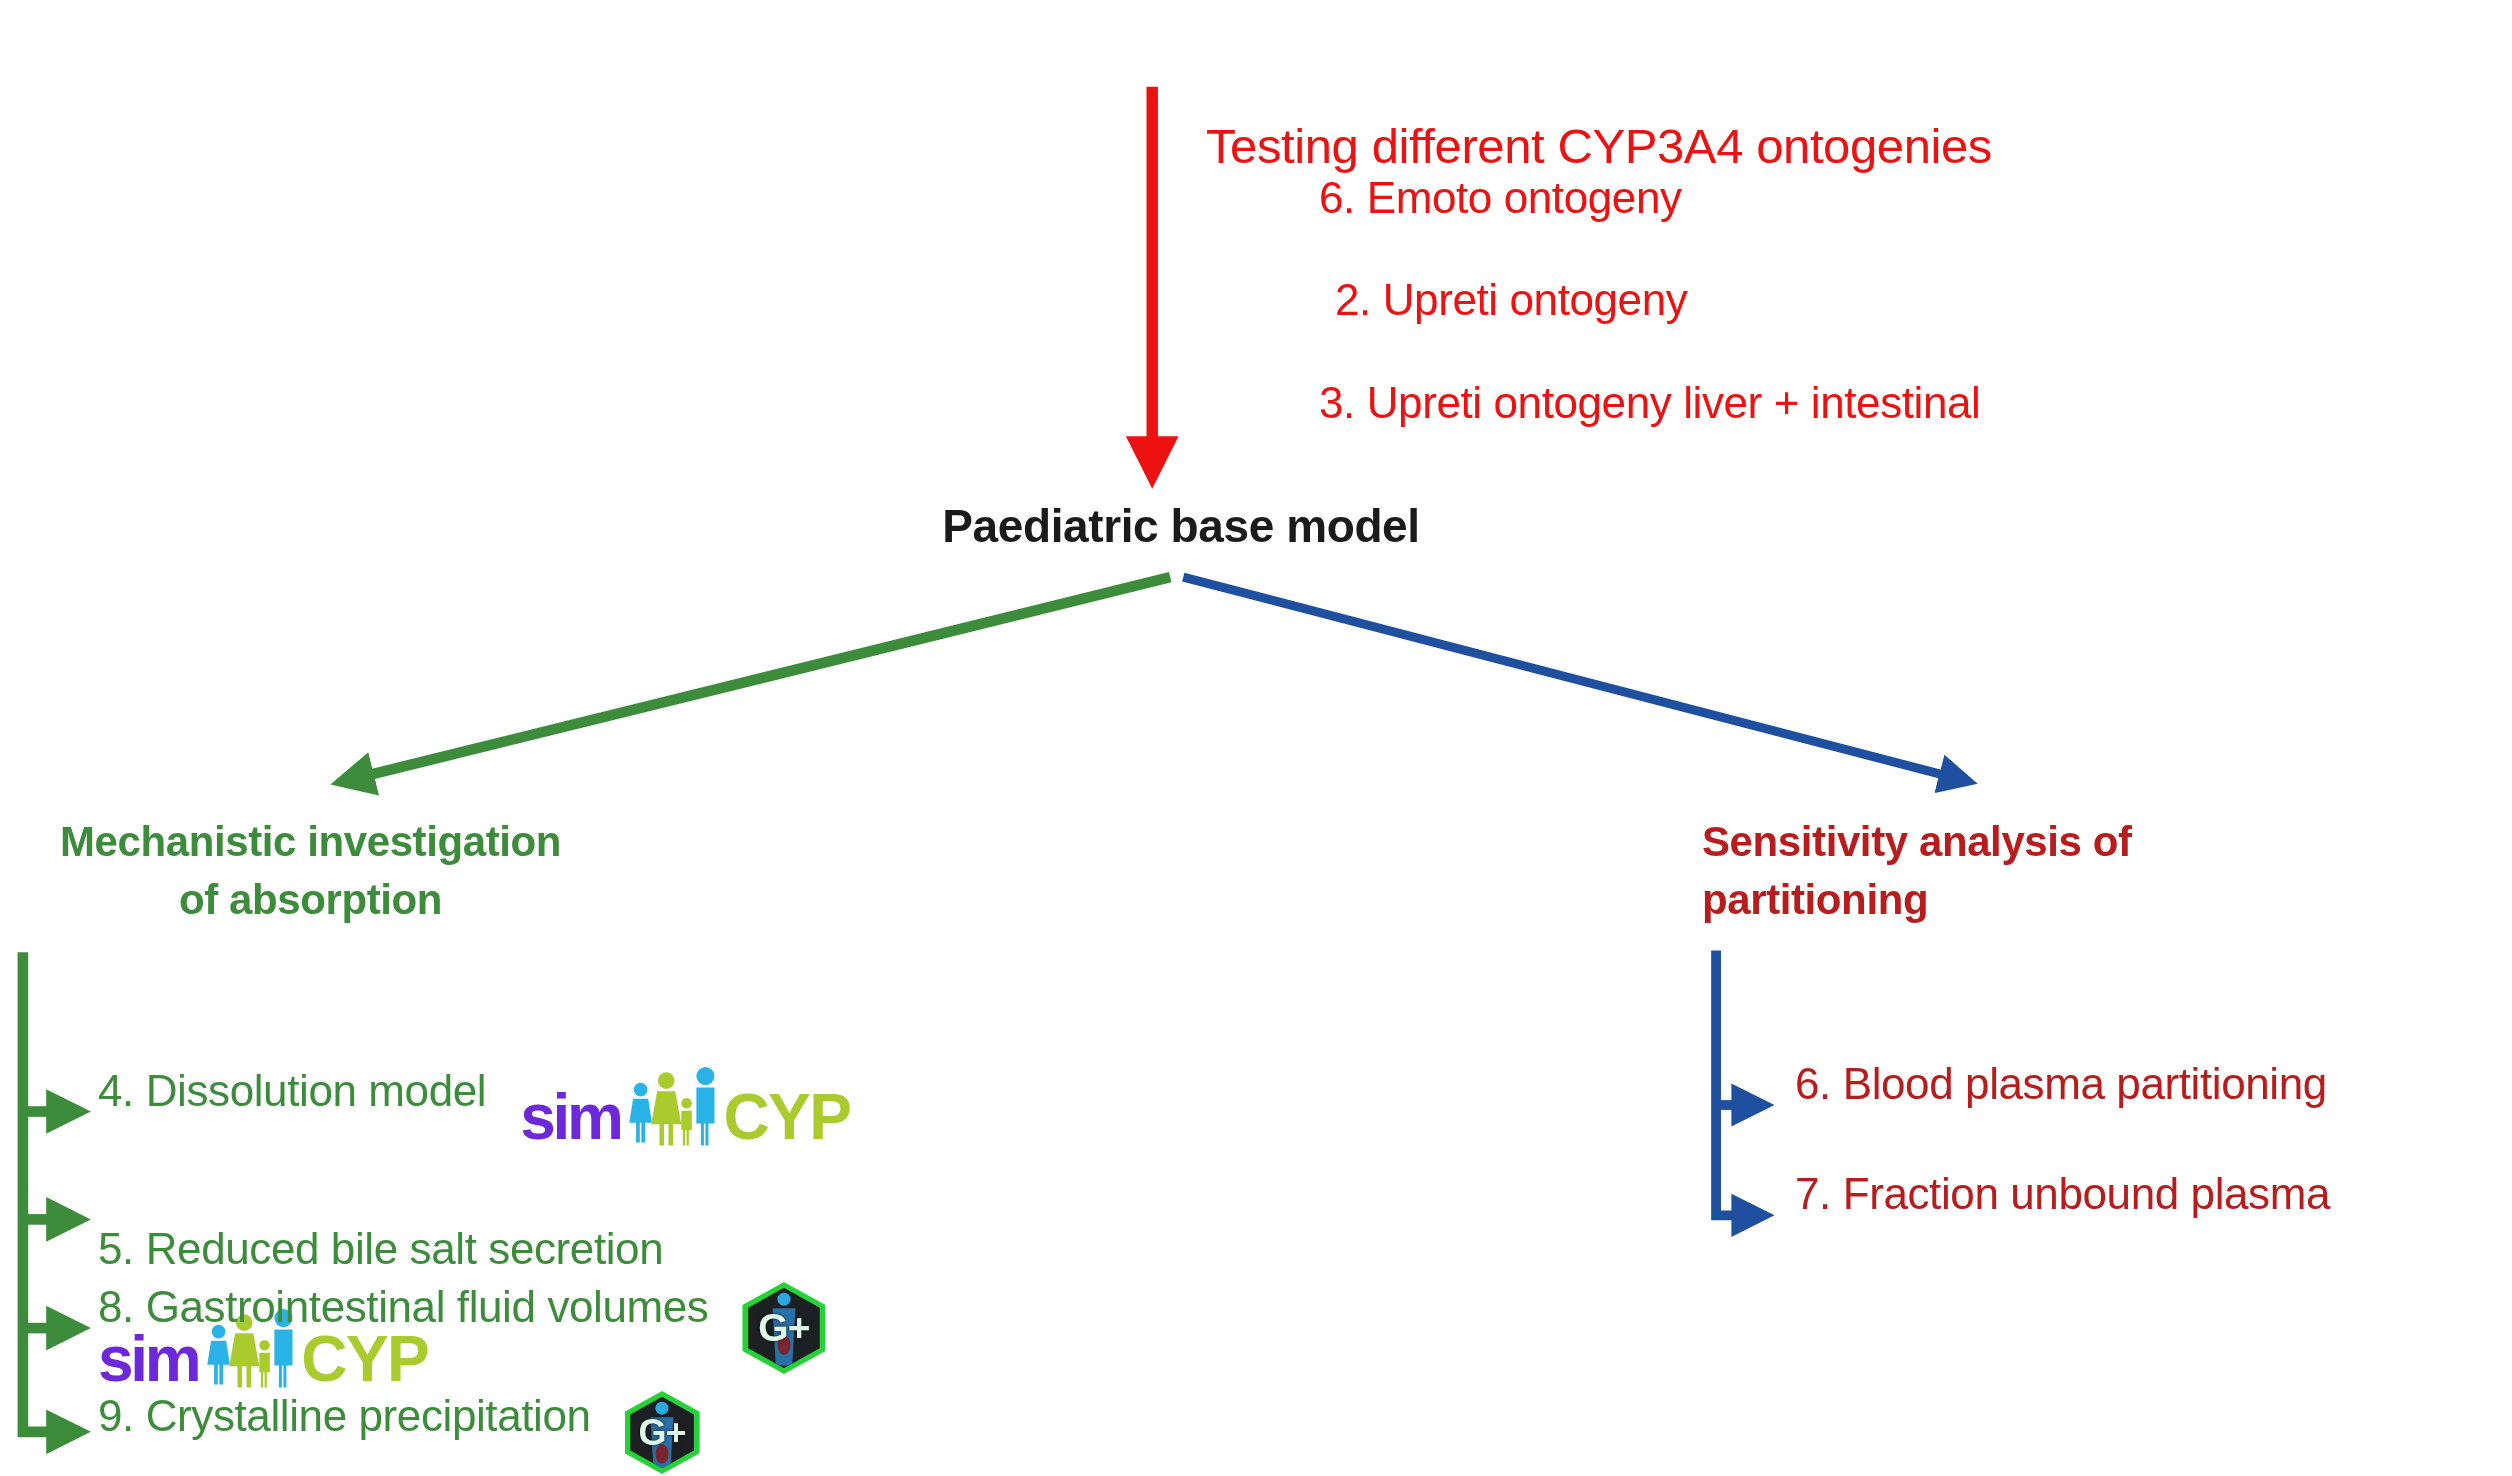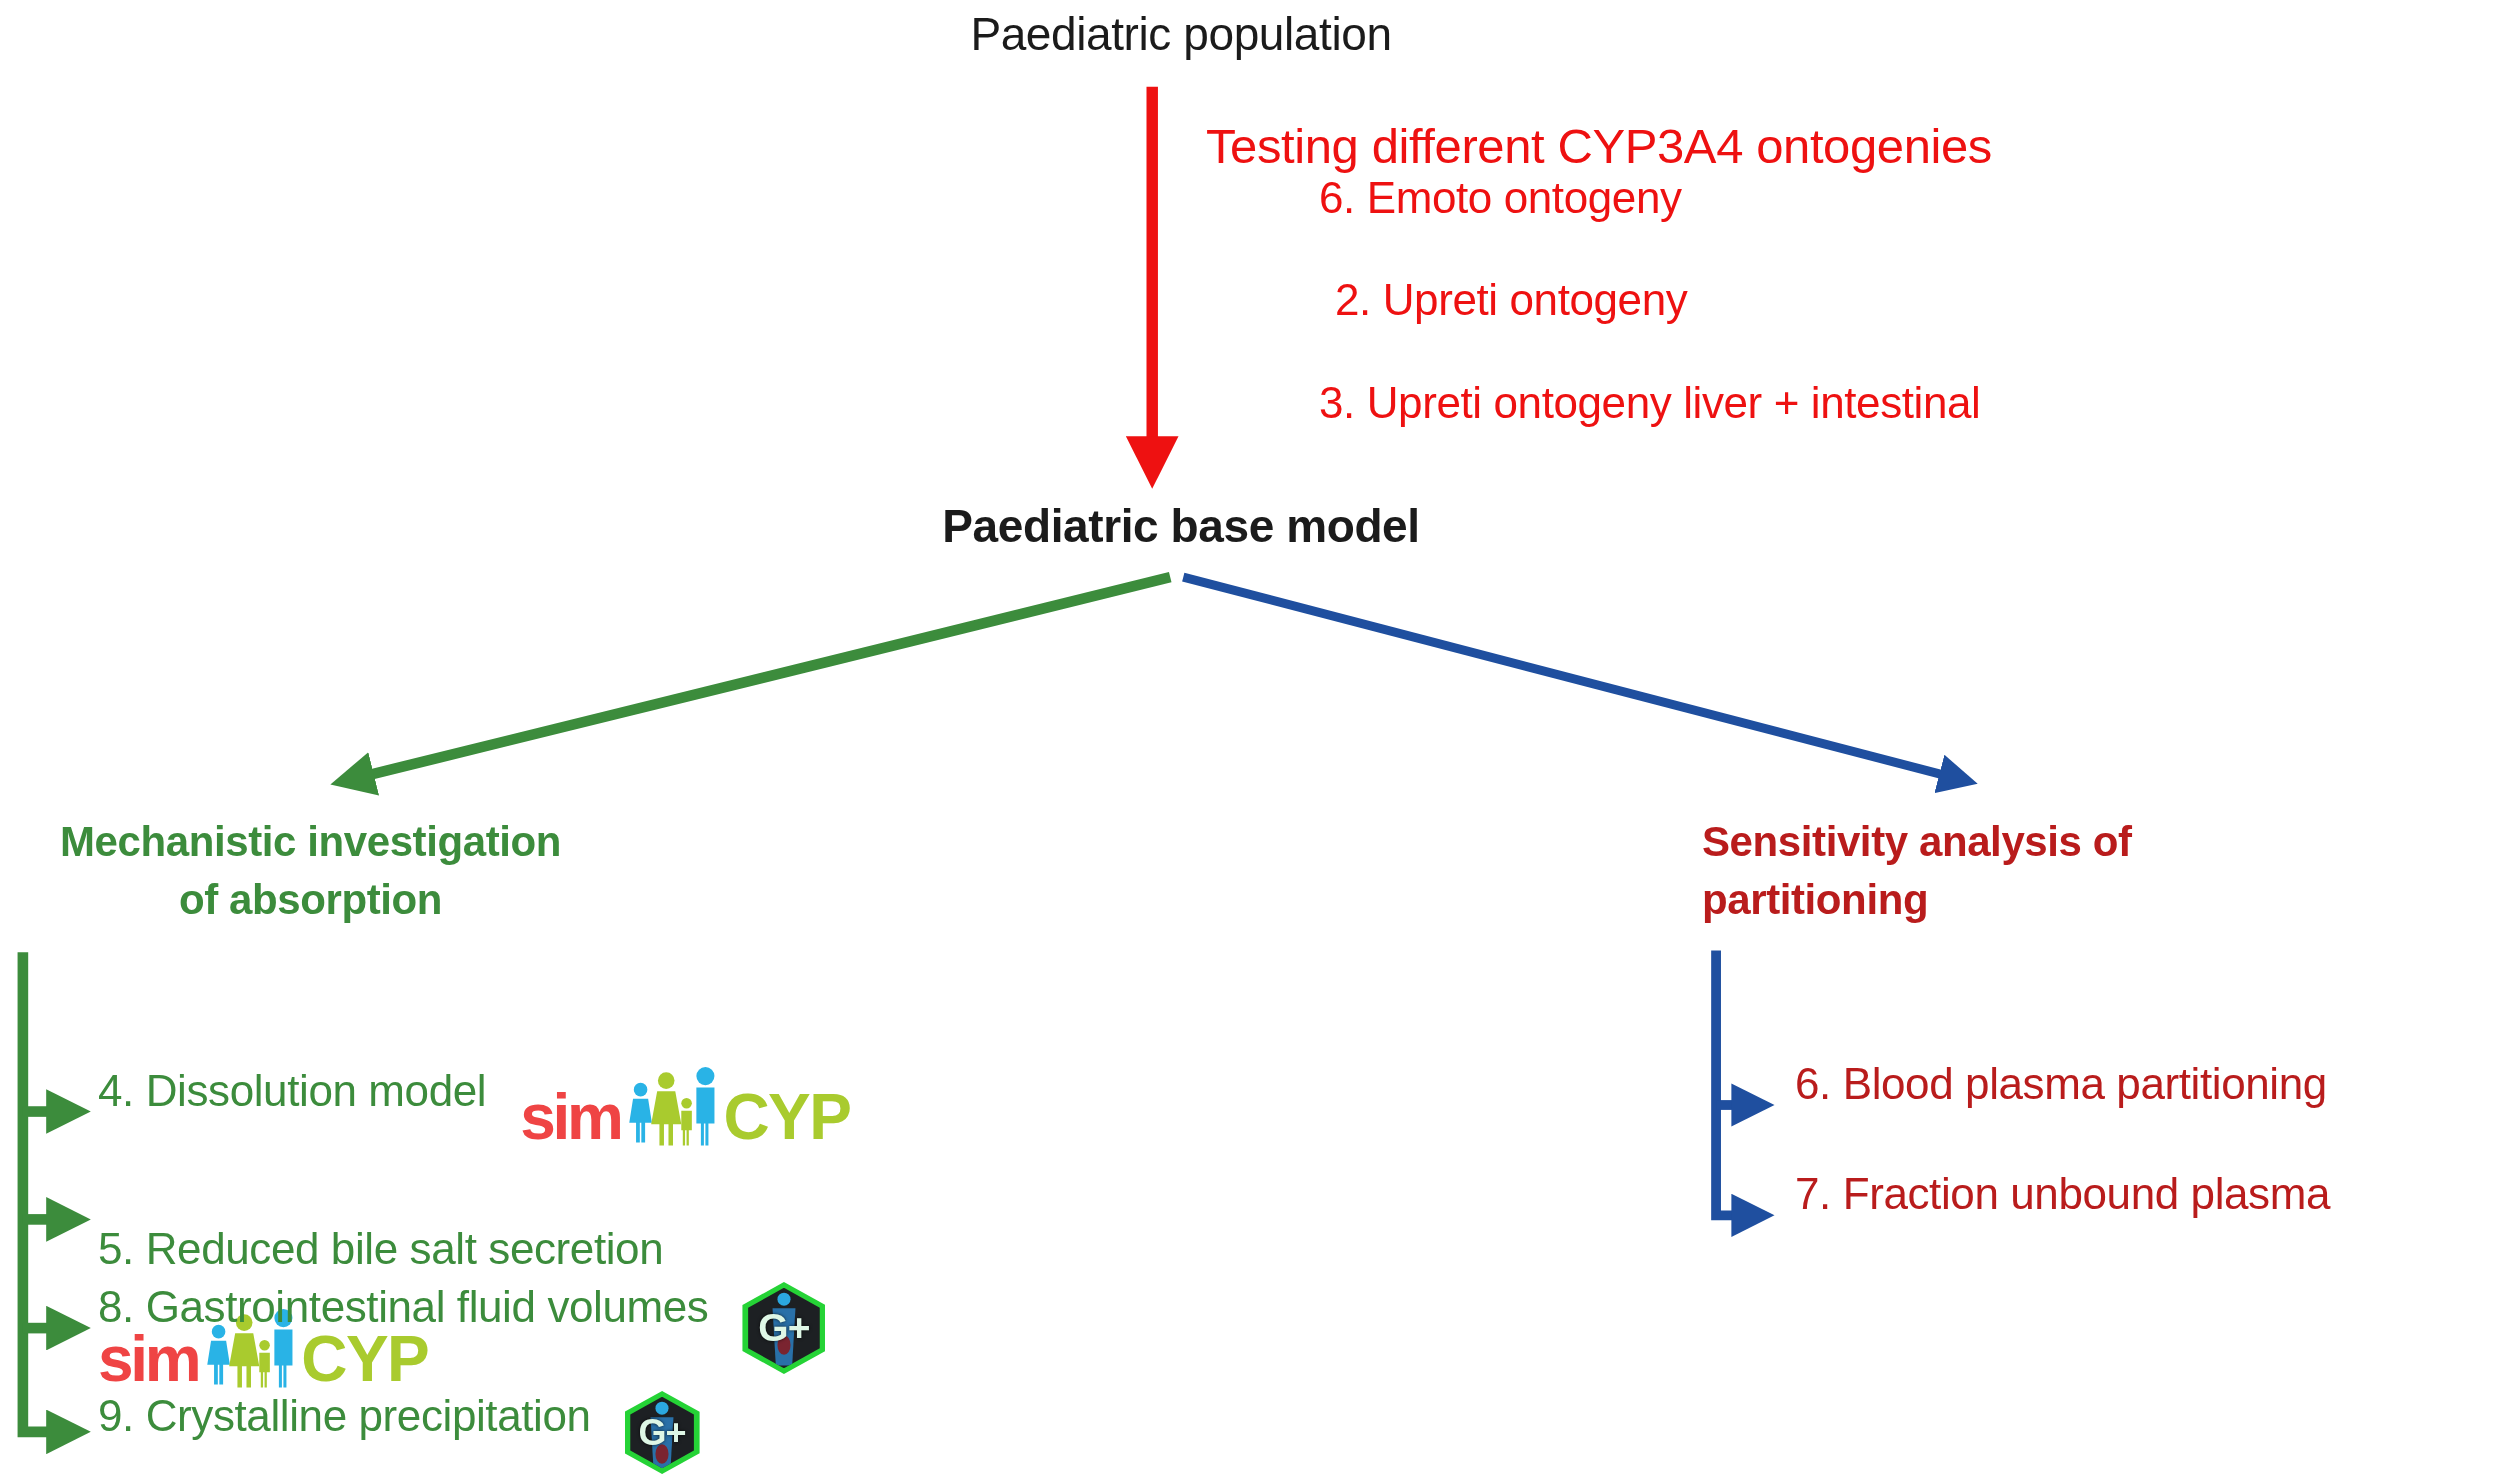--- a/index.html
+++ b/index.html
@@ -15,21 +15,21 @@
   .red-text{color:#ee1111;}
   .red-heading{font-size:49px;margin-top:48px;}
   .red-item{font-size:44px;}
   .green-text{color:#3c8c3c;}
   .blue-text{color:#b91c1c;}
   .branch-heading{font-size:42px;font-weight:700;line-height:1.38;}
   .item-row{position:absolute;display:flex;align-items:flex-start;gap:34px;height:92px;}
   .item-label{font-size:44px;white-space:nowrap;}
   
   .simcyp{display:inline-flex;align-items:flex-end;line-height:1;}
-  .simcyp .sim{color:#ef4444;font-weight:700;font-size:64px;letter-spacing:-3.3px;}
+  .simcyp .sim{color:#6d28d9;font-weight:700;font-size:64px;letter-spacing:-3.3px;}
   .simcyp .cyp{color:#a9cb2e;font-weight:700;font-size:64px;letter-spacing:-1.6px;}
   .simcyp .people{width:98px;height:85px;margin:0 1.6px -1.6px 3.3px;}
   
   .gplus{
     position:relative;display:inline-block;width:83px;height:92px;
     clip-path:polygon(50% 0%,100% 25%,100% 75%,50% 100%,0% 75%,0% 25%);
     background:#25d336;
   }
   .gplus-inner{
     position:absolute;left:5.7px;top:5.7px;right:5.7px;bottom:5.7px;
@@ -70,21 +70,20 @@
 
     <path d="M28 1165 V1752 H62" fill="none" stroke="#3c8c3c" stroke-width="13" marker-end="url(#mg)"></path>
     <line x1="28" y1="1360" x2="62" y2="1360" stroke="#3c8c3c" stroke-width="13" marker-end="url(#mg)"></line>
     <line x1="28" y1="1492" x2="62" y2="1492" stroke="#3c8c3c" stroke-width="13" marker-end="url(#mg)"></line>
     <line x1="28" y1="1625" x2="62" y2="1625" stroke="#3c8c3c" stroke-width="13" marker-end="url(#mg)"></line>
 
     <path d="M2100 1163 V1487 H2124" fill="none" stroke="#1f4f9f" stroke-width="12" marker-end="url(#mb)"></path>
     <line x1="2100" y1="1352" x2="2124" y2="1352" stroke="#1f4f9f" stroke-width="12" marker-end="url(#mb)"></line>
   </svg>
 
-  <div class="abs black-text center-title" style="left:1181px;top:6.5px;">Paediatric population</div>
 
   <div class="abs red-text red-heading" style="left:1206px;top:70px;">Testing different CYP3A4 ontogenies</div>
   <div class="abs red-text red-item" style="left:1319px;top:173px;">6. Emoto ontogeny</div>
   <div class="abs red-text red-item" style="left:1319px;top:275px;margin-left:16px;">2. Upreti ontogeny</div>
   <div class="abs red-text red-item" style="left:1319px;top:378px;">3. Upreti ontogeny liver + intestinal</div>
 
   <div class="abs black-text bold center-title" style="left:1181px;top:499px;">Paediatric base model</div>
 
   <div class="abs green-text branch-heading" style="left:0px;top:813px;width:621px;text-align:center;">
     <div>Mechanistic investigation</div>

